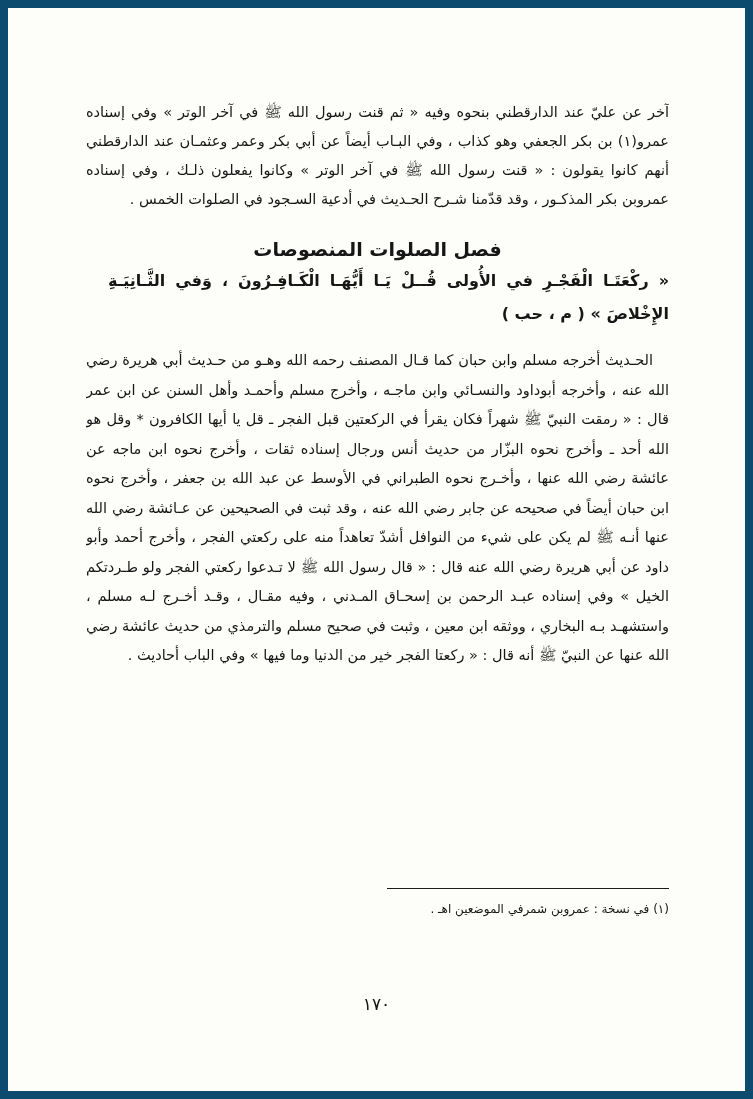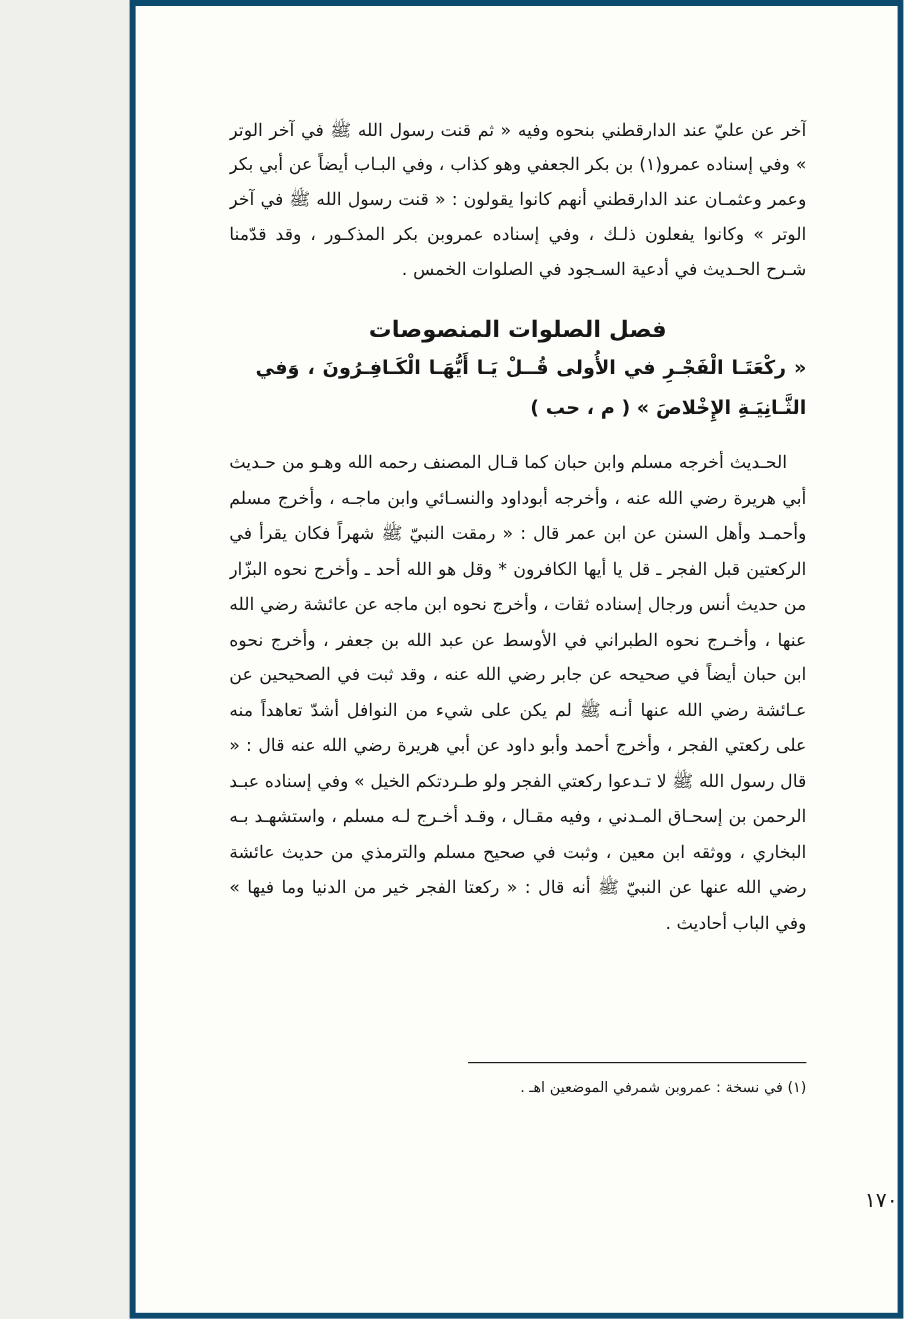--- a/index.html
+++ b/index.html
@@ -3,23 +3,23 @@
 <meta charset="utf-8">
 <style>
   * { margin:0; padding:0; box-sizing:border-box; }
   html, body {
     width:753px; height:1099px;
     background:#efefec;
     font-family:"DejaVu Sans", sans-serif;
   }
   .page {
     position:relative;
-    width:645px; height:1099px;
+    width:753px; height:1099px;
     background:#fdfdfa;
-    border:5px solid #0c4a6e;
+    border:8px solid #0c4a6e;
     overflow:hidden;
     color:#161616;
   }
   .content {
     position:absolute;
     top:90px; right:76px; left:78px;
     height:786px;
     direction:rtl;
     overflow:hidden;
   }
@@ -58,21 +58,21 @@
   }
   .footnote {
     font-size:12px;
     line-height:22.5px;
     text-align:justify;
   }
   .footnote.centered-last { text-align-last:auto; }
   .page-number {
     position:absolute;
     top:986px; left:0; right:0;
-    text-align:right;
+    text-align:center;
     font-size:17px;
     letter-spacing:1px;
     direction:rtl;
   }
 </style>
 </head>
 <body>
 
 <div class="page">
 

